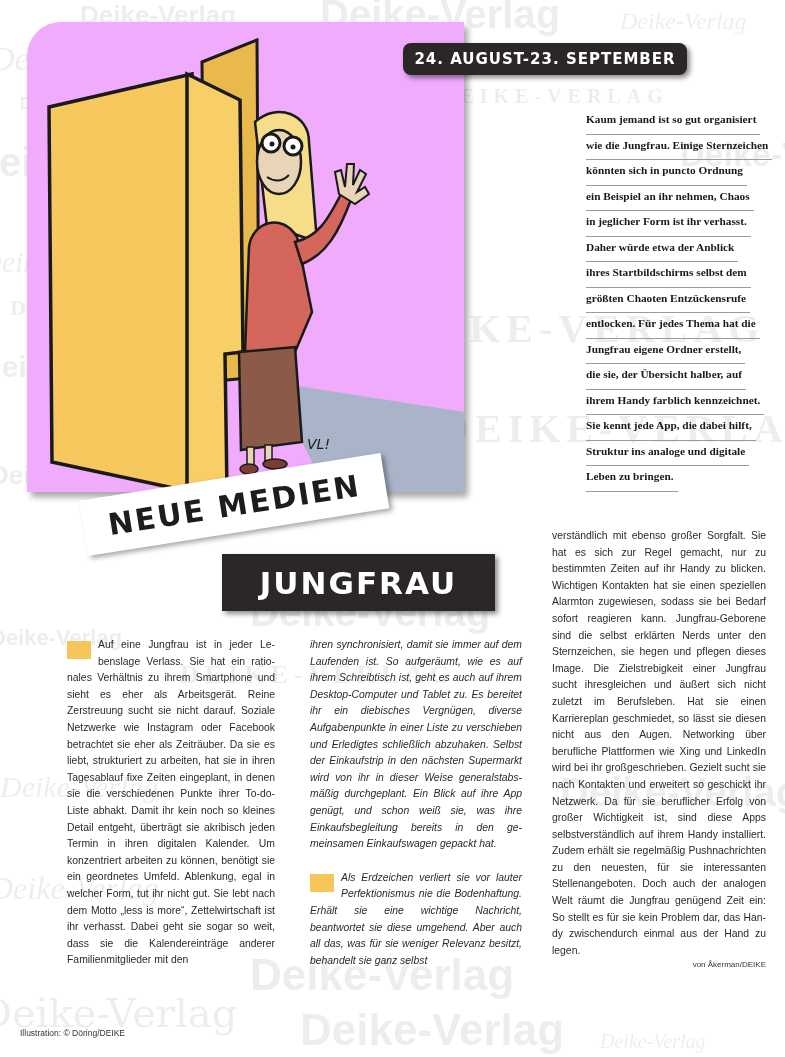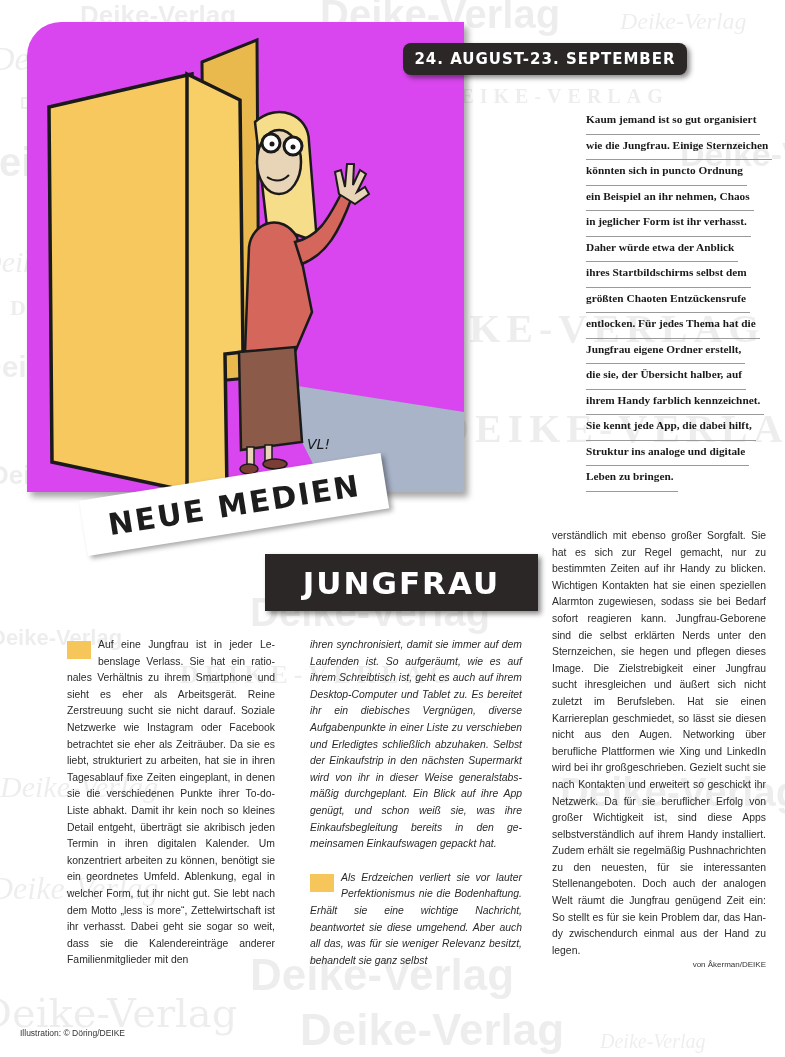--- a/index.html
+++ b/index.html
@@ -10,21 +10,21 @@
     color:#222;
   }
   .wm { position:absolute; color:rgba(0,0,0,0.07); white-space:nowrap; pointer-events:none; z-index:0; }
   .wm.serif { font-family:"DejaVu Serif", serif; }
   .wm.italic { font-style:italic; font-family:"Liberation Serif", serif; }
   .wm.bold { font-weight:bold; font-family:"Liberation Sans", sans-serif; }
   .wm.caps { font-family:"Liberation Serif", serif; font-weight:bold; letter-spacing:6px; }
 
   .illustration {
     position:absolute; left:27px; top:22px; width:437px; height:470px;
-    background:#d946ef; border-radius:34px 0 0 0;
+    background:#f0abfc; border-radius:34px 0 0 0;
     box-shadow:4px 5px 6px rgba(0,0,0,0.35);
     z-index:1; overflow:hidden;
   }
   .illustration svg { position:absolute; left:0; top:0; }
 
   .date-banner {
     position:absolute; left:403px; top:43px; width:284px; height:32px;
     background:#2b2726; color:#fff;
     font-family:"DejaVu Sans", sans-serif; font-weight:bold;
     font-size:15px; letter-spacing:1px;
@@ -44,21 +44,20 @@
     z-index:6;
   }
   .title-jungfrau {
     position:absolute; left:222px; top:554px; width:273px; height:57px;
     background:#2b2726; color:#fff;
     font-family:"DejaVu Sans", sans-serif; font-weight:bold;
     font-size:31px; letter-spacing:2px;
     display:flex; align-items:center; justify-content:center;
     box-shadow:3px 3px 5px rgba(0,0,0,0.45);
     z-index:6;
-    margin-left:43px;
   }
 
   .intro {
     position:absolute; left:553px; top:108px; width:212px; z-index:3;
   }
   .intro-line {
     font-family:Liberation Serif, serif; font-weight:bold;
     font-size:11.3px; color:#1a1a1a;
     height:25.5px; line-height:22px;
     border-bottom:1px solid #9a9a9a;

